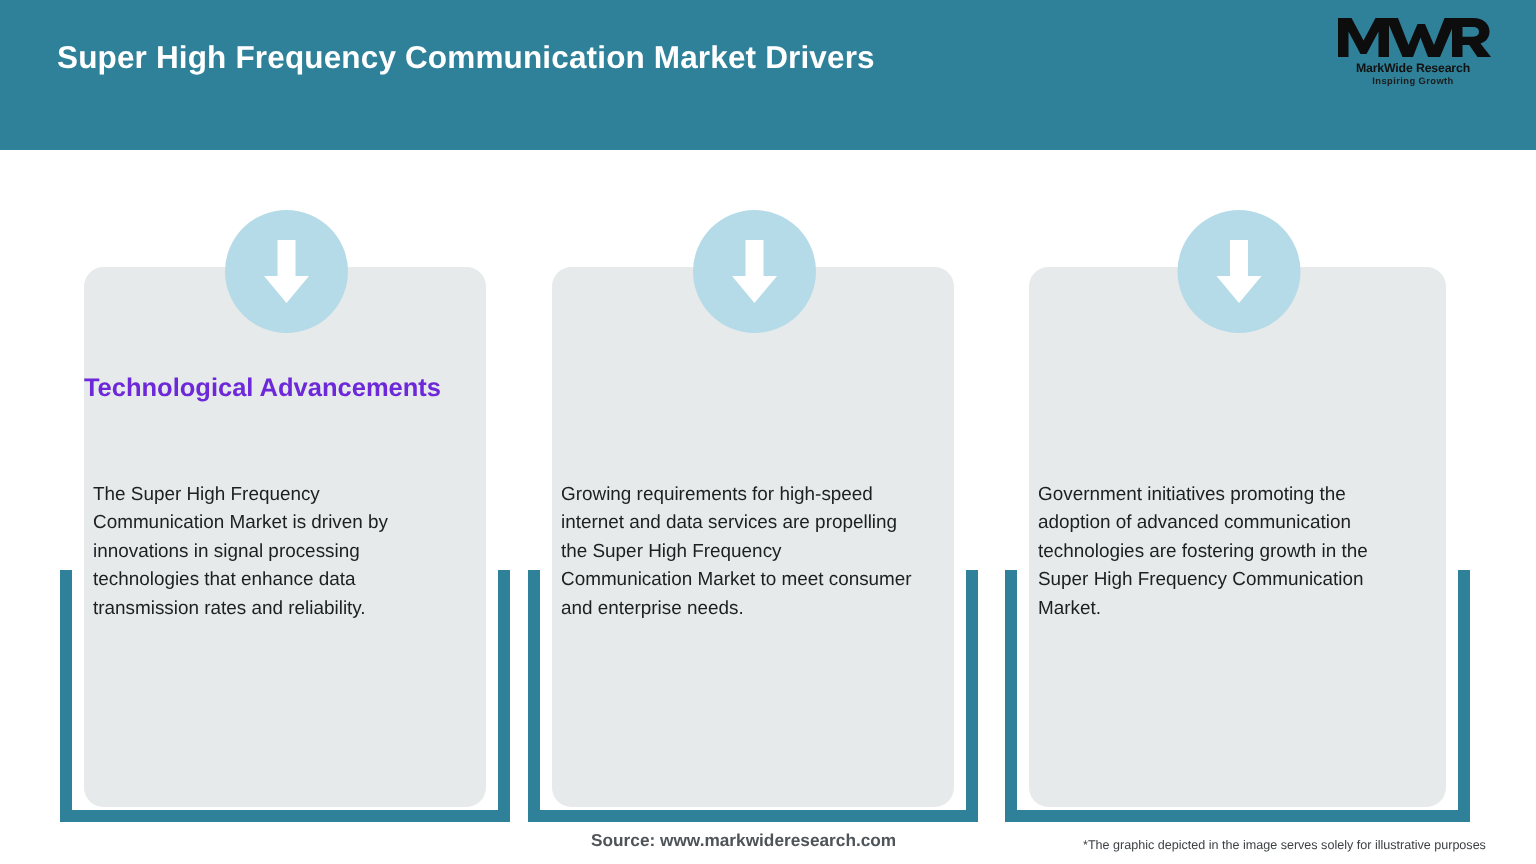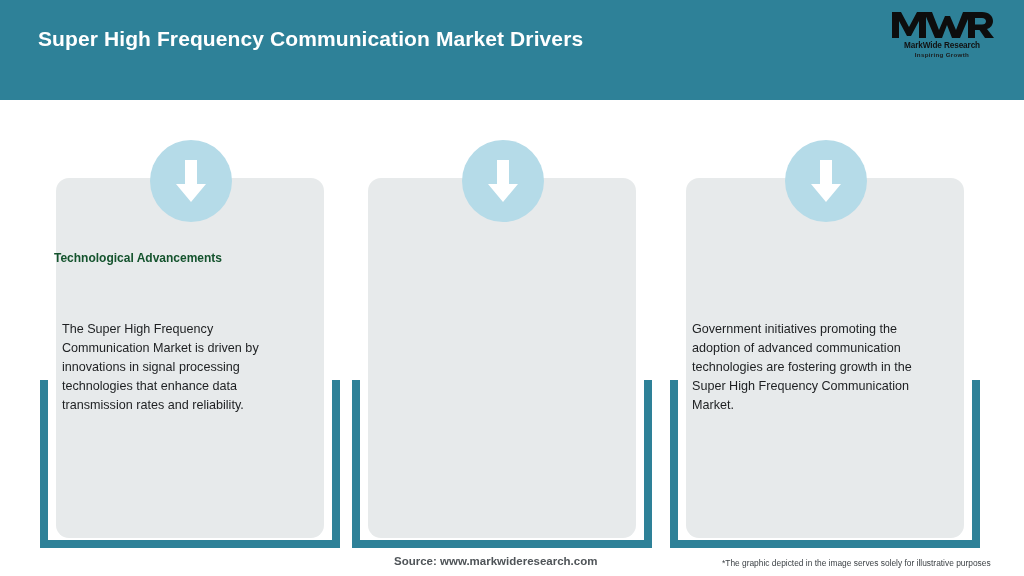--- a/index.html
+++ b/index.html
@@ -121,24 +121,24 @@
     align-items: center;
     justify-content: center;
   }
   #block-2 .icon-circle { left: 115px; }
 
   .card-title {
     position: absolute;
     left: 14px;
     top: 108px;
     width: 240px;
-    text-align: left;
-    font-size: 12px;
-    font-weight: bold;
-    color: #14532d;
+    text-align: right;
+    font-size: 17px;
+    font-weight: bold;
+    color: #6d28d9;
     line-height: 21px;
     z-index: 4;
   }
   #block-2 .card-title { width: 250px; }
 
   .card-body {
     position: absolute;
     left: 22px;
     top: 180px;
     width: 236px;
@@ -204,20 +204,21 @@
   </div>
 
   <div class="driver-block" id="block-1">
     <div class="bracket"></div>
     <div class="card"></div>
     <div class="icon-circle">
       <svg width="38" height="50" viewBox="0 0 38 50">
         <path d="M13 4 L25 4 L25 28 L34 28 L19 46 L4 28 L13 28 Z" fill="#ffffff"></path>
       </svg>
     </div>
+    <div class="card-body">Growing requirements for high-speed internet and data services are propelling the Super High Frequency Communication Market to meet consumer and enterprise needs.</div>
   </div>
 
   <div class="driver-block" id="block-2">
     <div class="bracket"></div>
     <div class="card"></div>
     <div class="icon-circle">
       <svg width="38" height="50" viewBox="0 0 38 50">
         <path d="M13 4 L25 4 L25 28 L34 28 L19 46 L4 28 L13 28 Z" fill="#ffffff"></path>
       </svg>
     </div>

